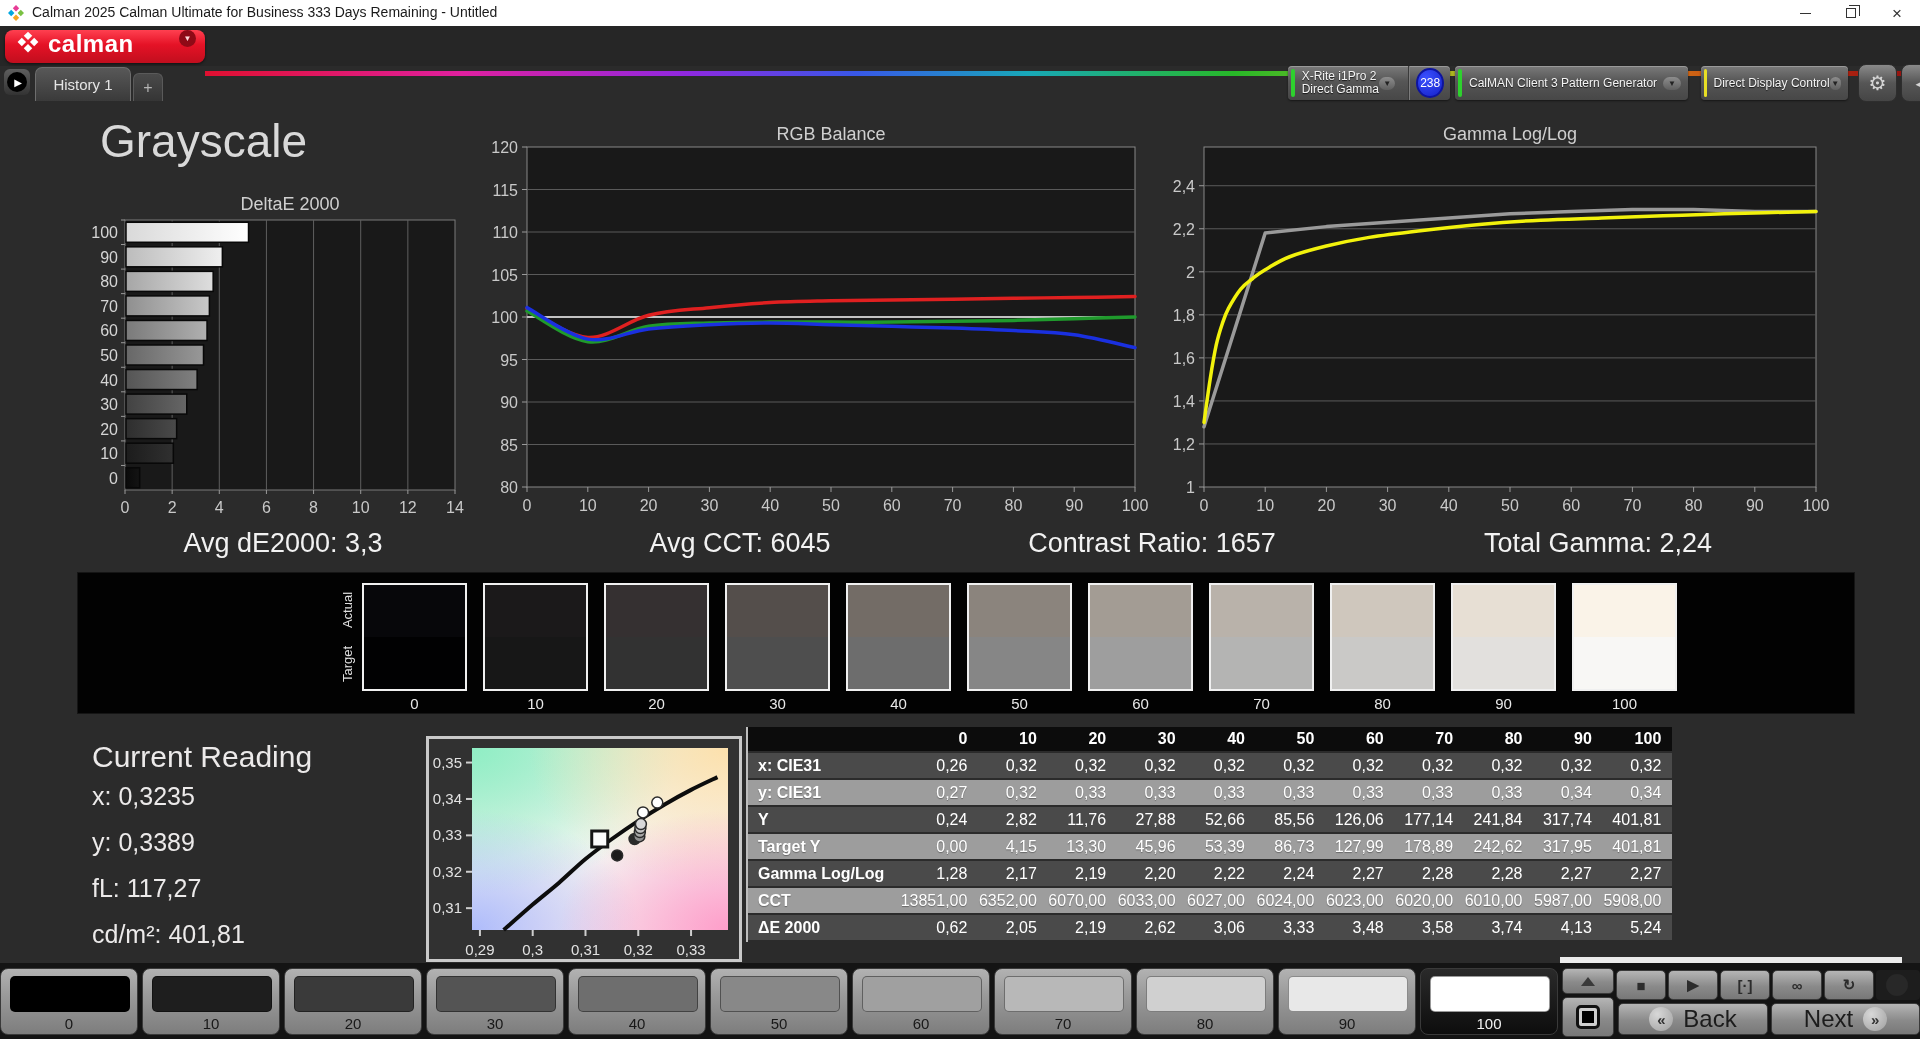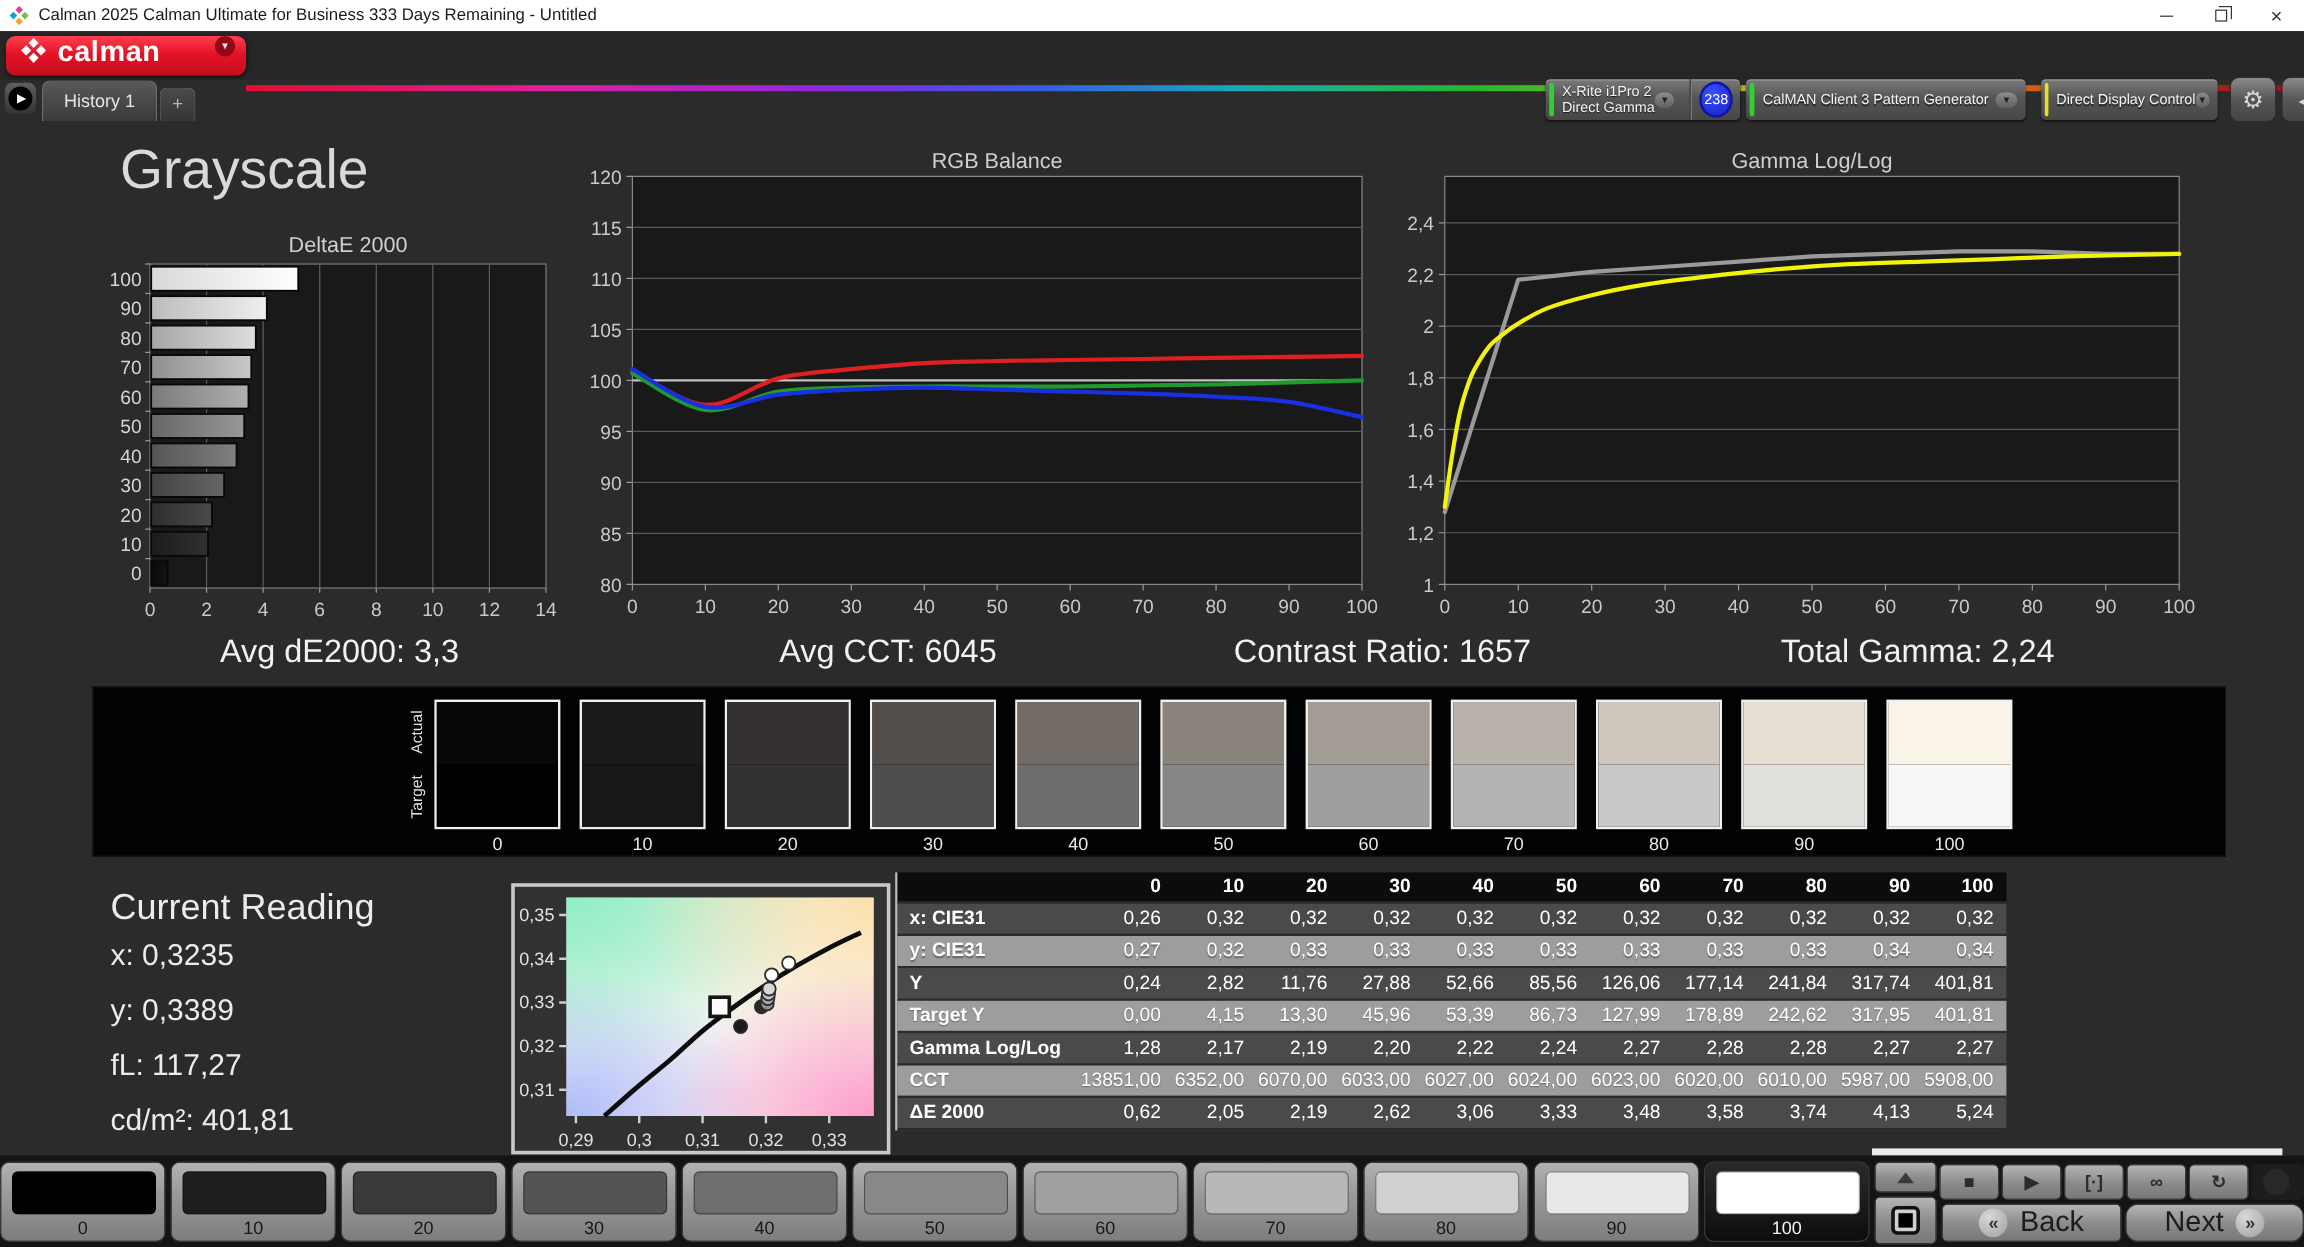--- a/index.html
+++ b/index.html
@@ -705,18 +705,18 @@
         <div class="minibtn ctl" style="left: 1668px; position: absolute;">▶</div>
         <div class="minibtn ctl" style="left: 1720px; position: absolute;">[·]</div>
         <div class="minibtn ctl" style="left: 1772px; position: absolute;">∞</div>
         <div class="minibtn ctl" style="left: 1824px; position: absolute;">↻</div>
       </div>
     <div id="ctl-stub"></div>
     <div class="minibtn" id="navback" style="left:1618px;width:150px;">
       <span class="chev">«</span>
       <span>Back</span>
     </div>
-    <div class="minibtn" id="navnext" style="left:1771px;width:149px;border-radius:11px;">
+    <div class="minibtn" id="navnext" style="left:1771px;width:149px;">
       <span>Next</span>
       <span class="chev">»</span>
     </div>
   </div>
 </div>
 
 </body></html>

